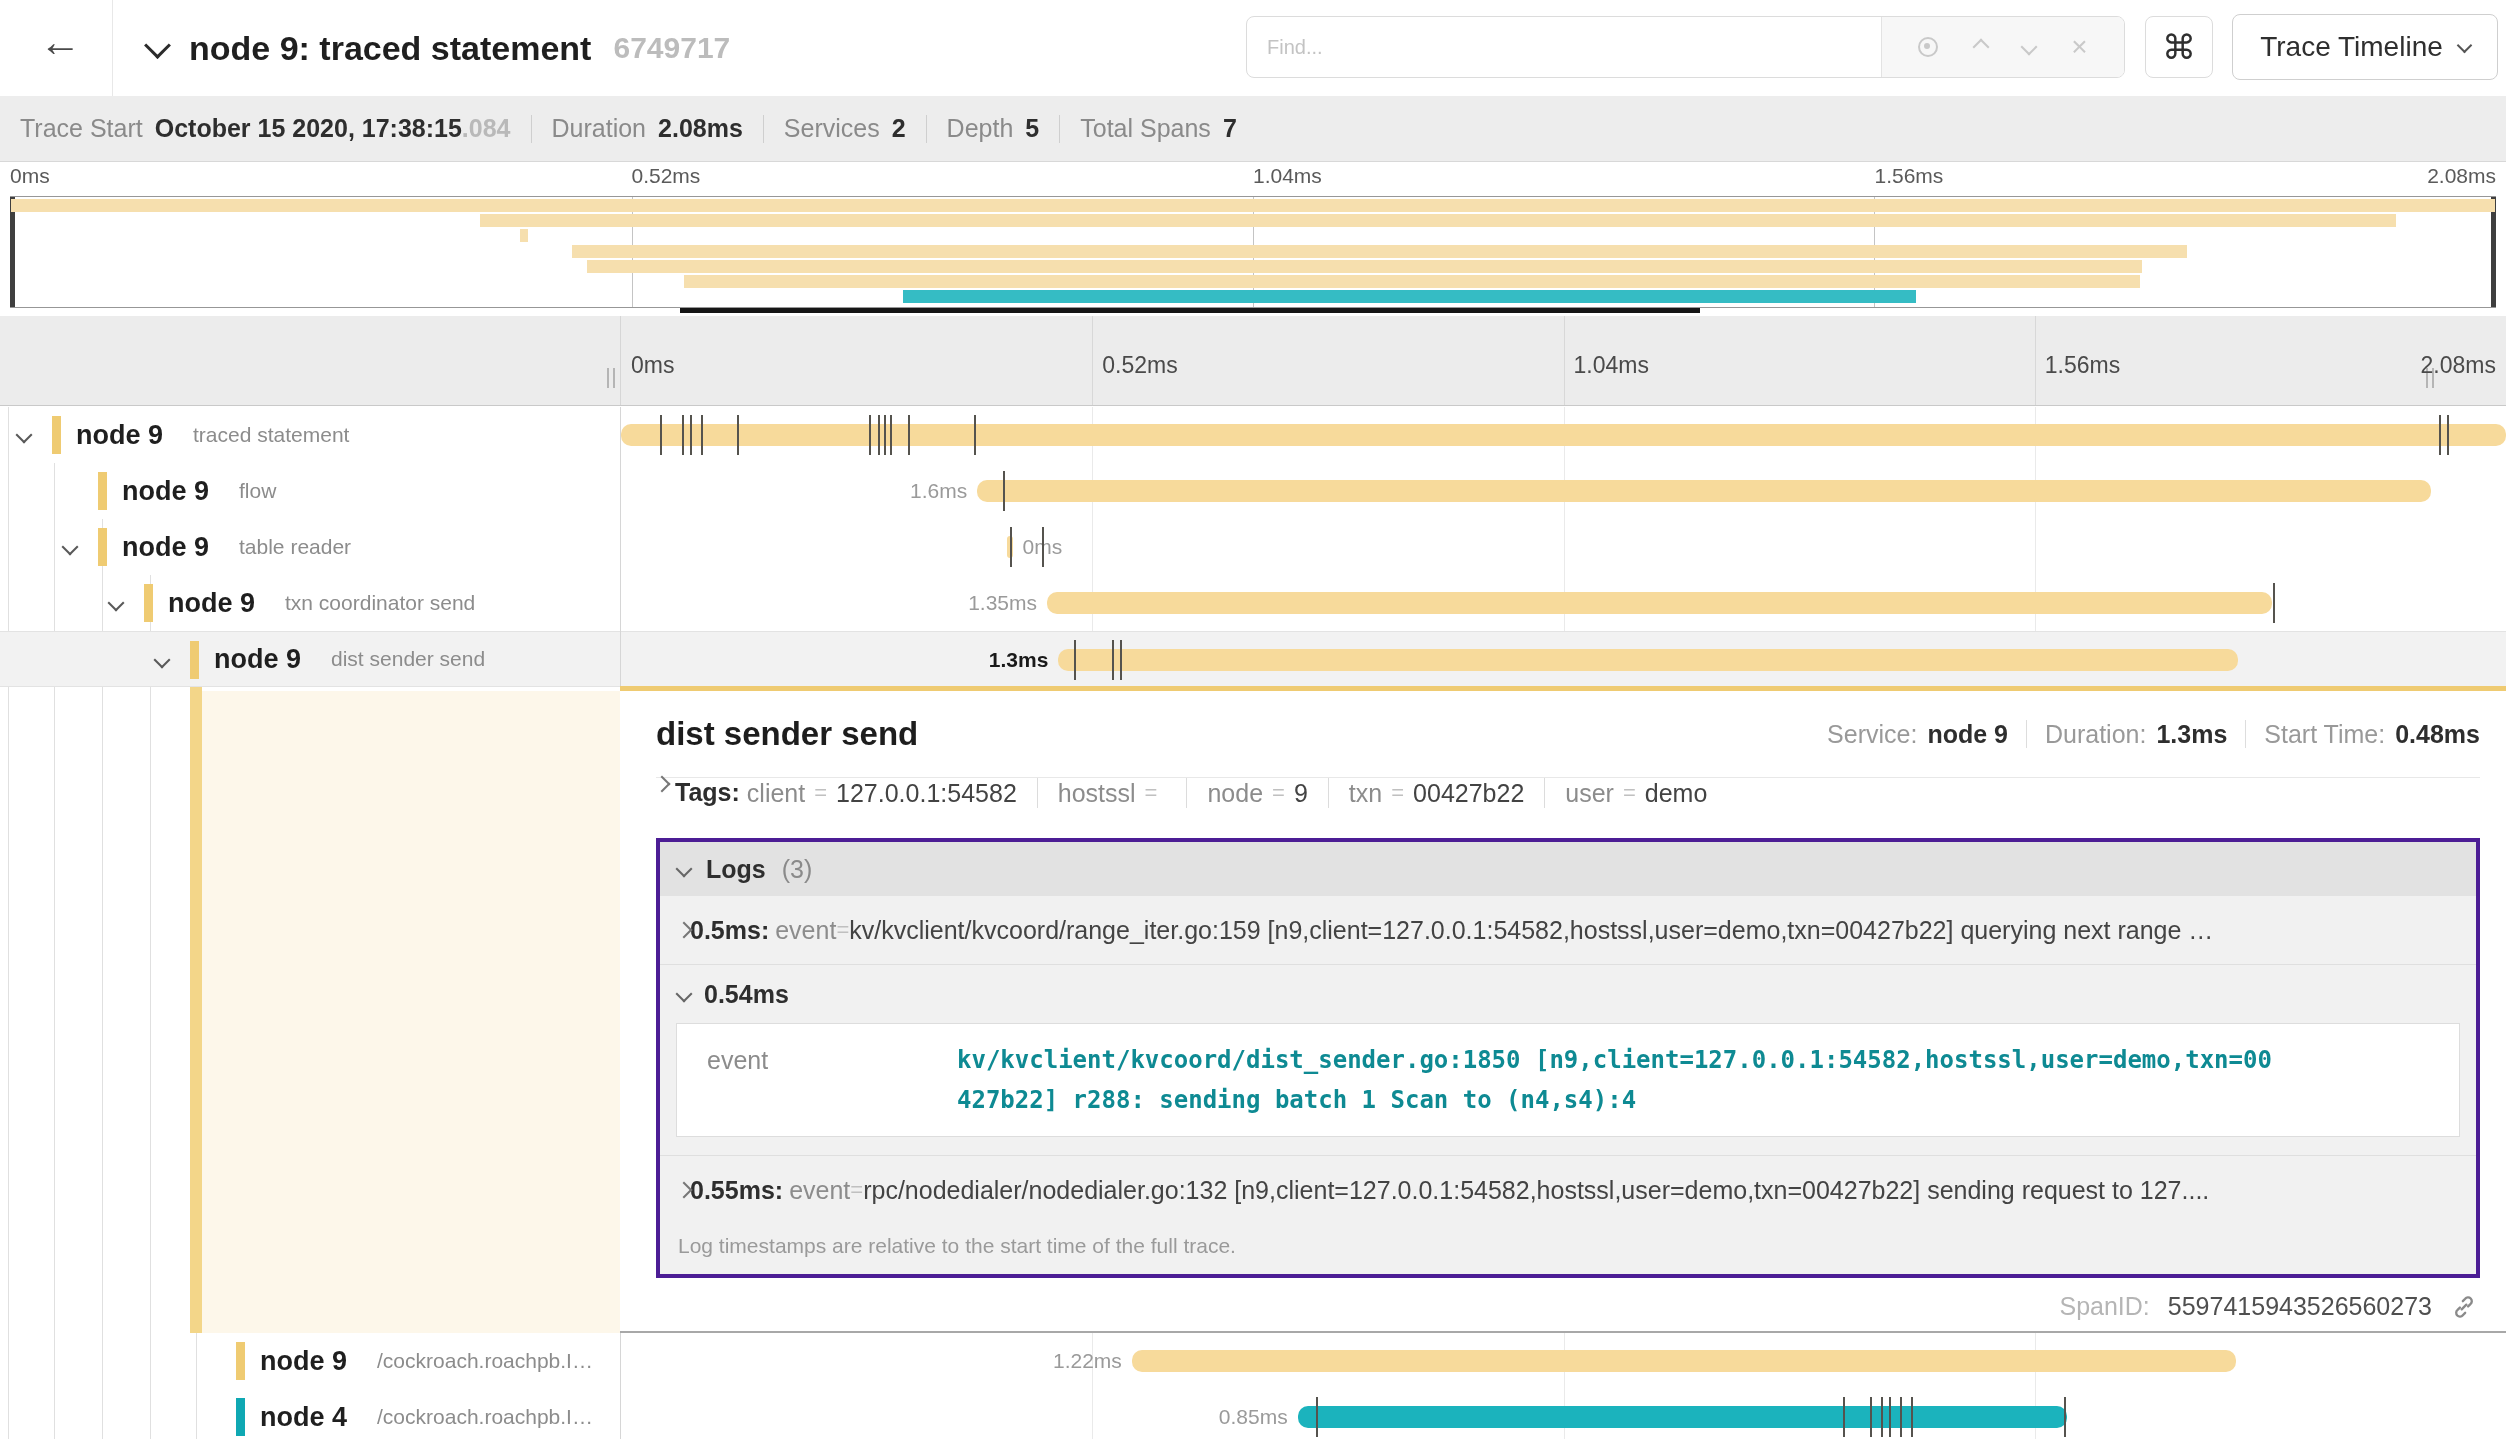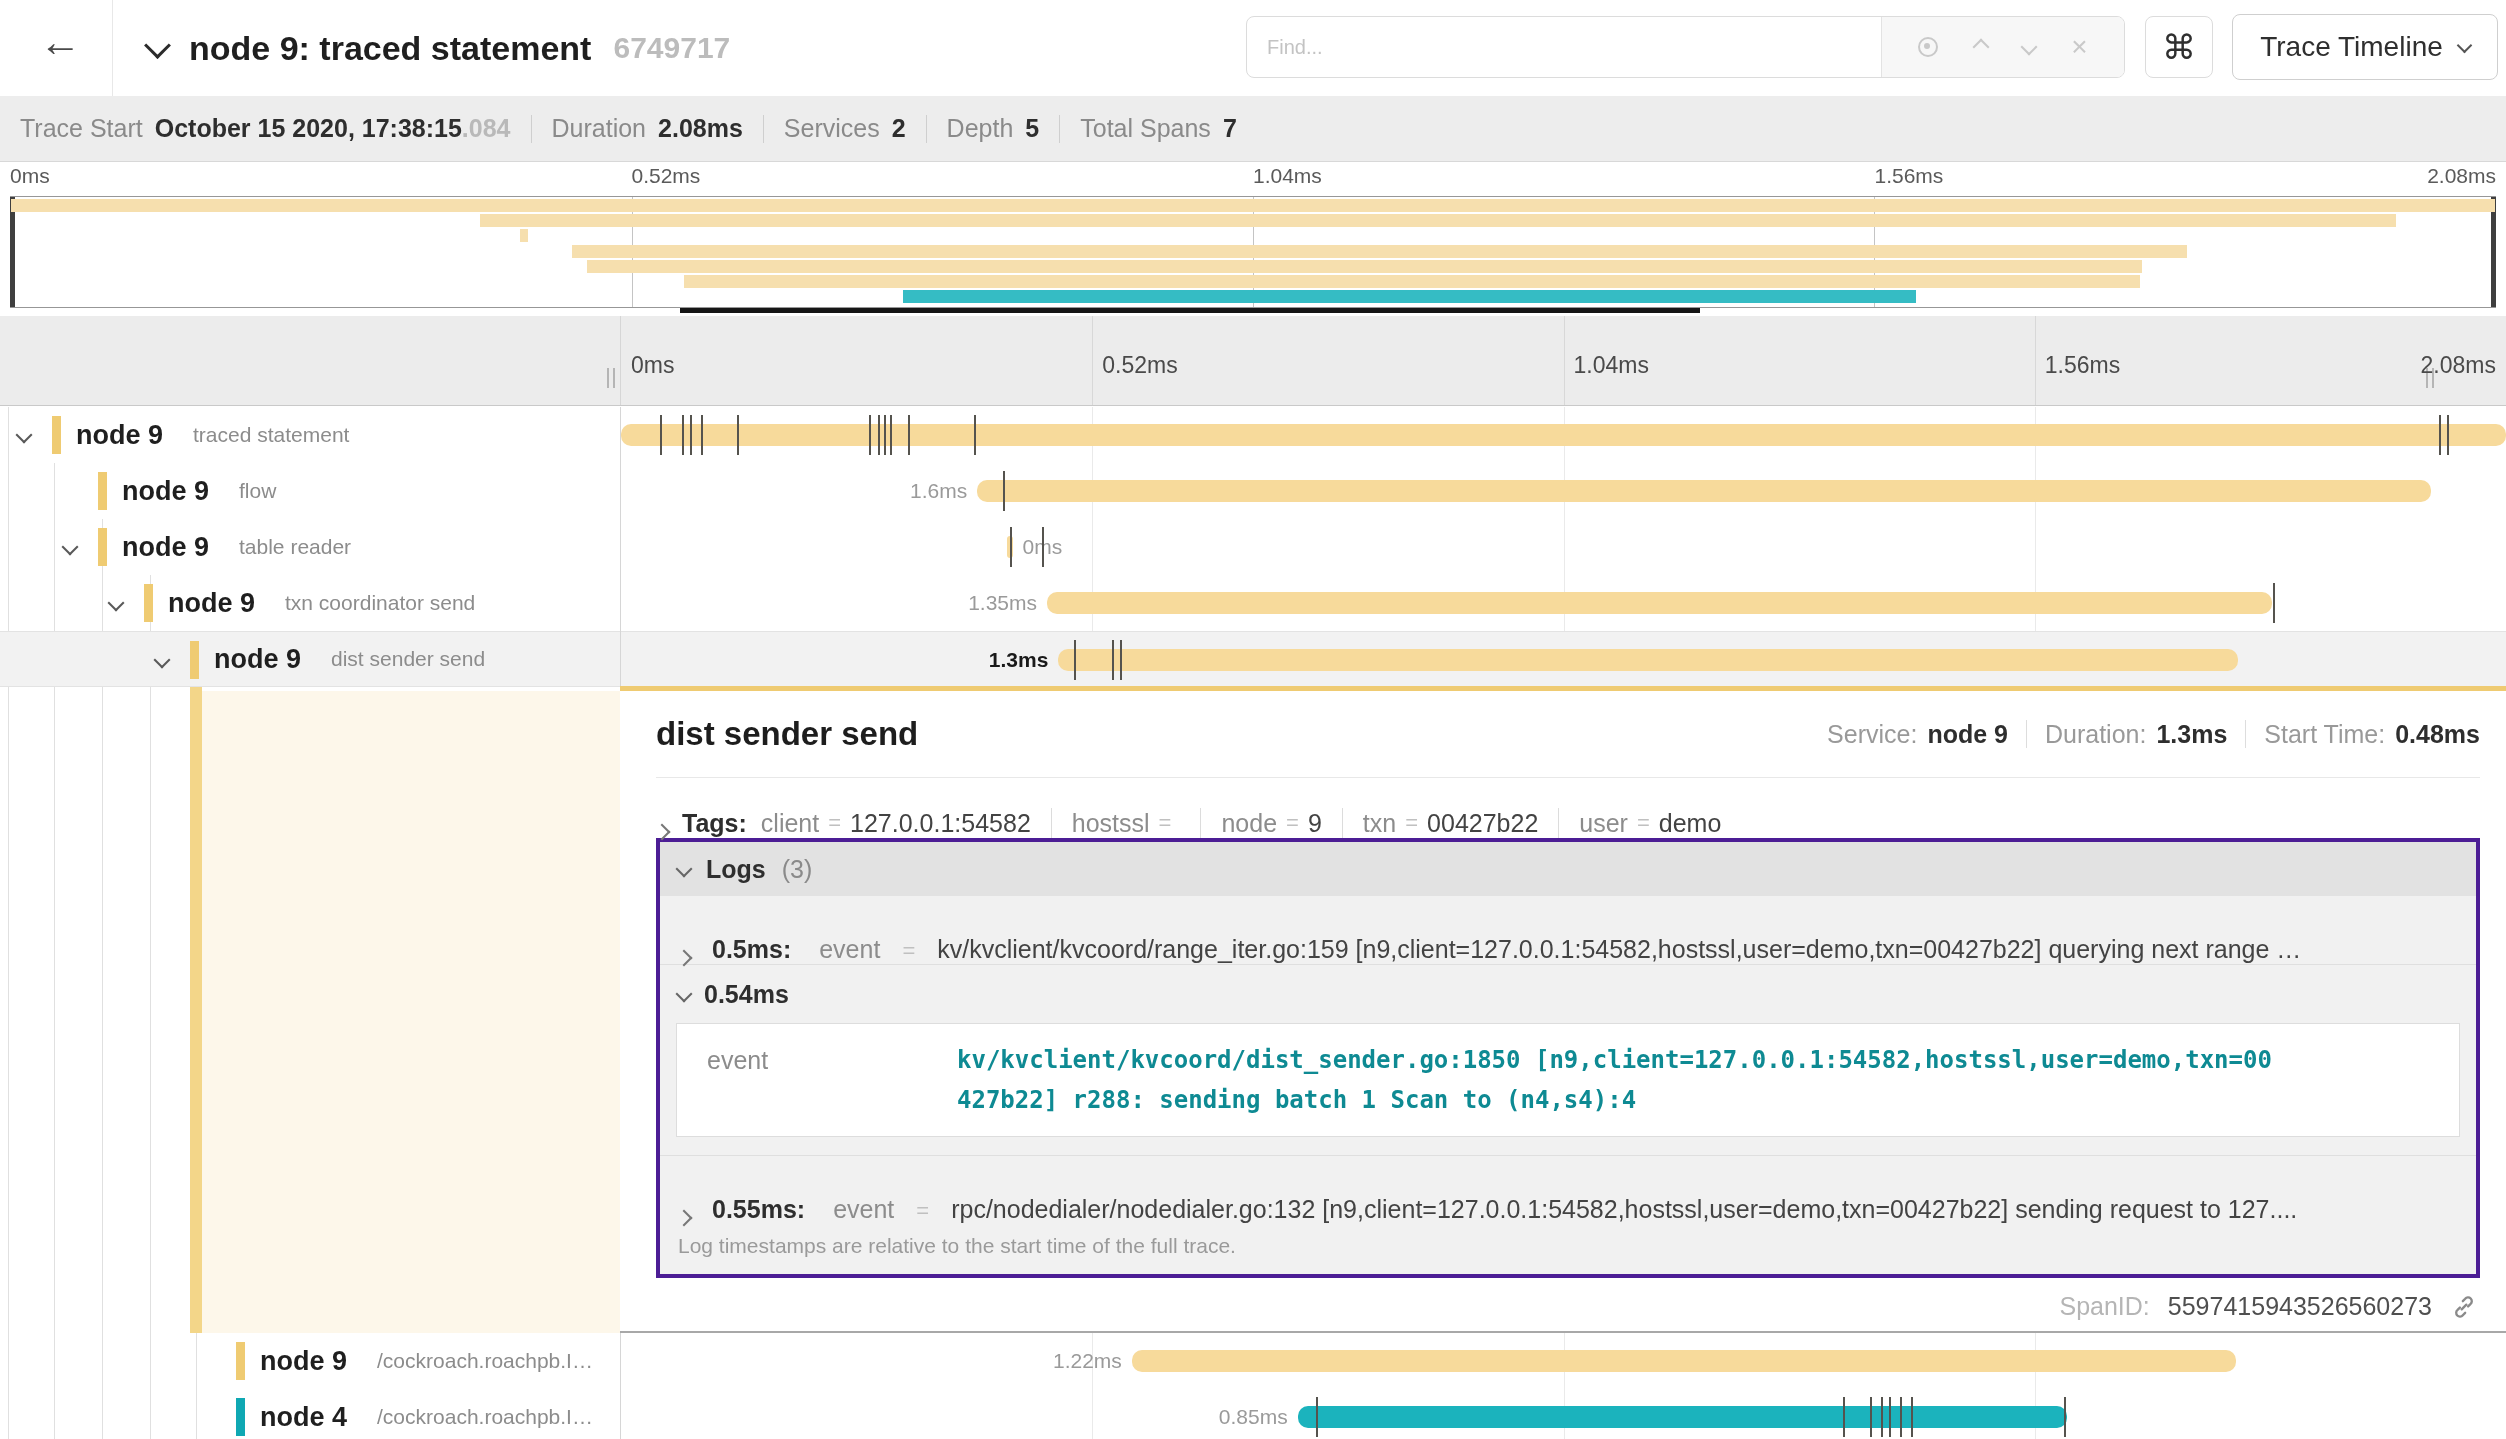--- a/index.html
+++ b/index.html
@@ -78,34 +78,34 @@
   .durlab{position:absolute;top:0;height:56px;display:flex;align-items:center;font-size:21px;color:#9a9a9a;white-space:nowrap;z-index:1;}
   .durlab.sel{color:#1a1a1a;font-weight:bold;}
   
   .detail{position:absolute;left:620px;right:0;top:279px;height:647px;background:#fff;border-top:5px solid #efcb72;border-bottom:2px solid #a8a8a8;box-sizing:border-box;z-index:3;padding:0 26px 0 36px;}
   .d-head{height:86px;display:flex;align-items:center;justify-content:space-between;border-bottom:1px solid #e8e8e8;}
   .d-title{font-size:33px;font-weight:bold;color:#1d1d1d;}
   .d-meta{display:flex;align-items:center;font-size:25px;}
   .d-meta .lab{color:#999;}
   .d-meta .val{color:#2e2e2e;font-weight:bold;margin-left:10px;}
   .d-meta .div{width:1px;height:28px;background:#ddd;margin:0 18px;}
-  .d-tags{height:60px;display:flex;align-items:flex-end;font-size:25px;gap:14px;}
+  .d-tags{height:60px;display:flex;align-items:flex-start;font-size:25px;gap:7px;}
   .d-tags .chev{color:#777;}
   .tags-label{font-weight:bold;color:#2e2e2e;}
   #tagsList{display:flex;align-items:center;}
   .tag-k{color:#8c8c8c;}
   .tag-eq{color:#c0c0c0;margin:0 9px;font-size:22px;}
   .tag-v{color:#434343;}
   .tag-div{width:1px;height:30px;background:#dcdcdc;margin:0 20px;}
   .d-logs{border:4px solid #4c1d95;background:#f1f1f1;}
   .logs-head{height:54px;background:#e2e2e2;display:flex;align-items:center;gap:16px;padding:0 18px;font-size:25px;}
   .logs-head .chev{color:#666;}
   .logs-title{font-weight:bold;color:#2e2e2e;}
   .logs-count{color:#8a8a8a;}
-  .log-row{display:flex;align-items:flex-end;gap:22px;padding:0 18px;height:68px;font-size:25px;}
+  .log-row{display:flex;align-items:center;gap:0;padding:0 18px;height:68px;font-size:25px;}
   .log-row .chev{color:#777;flex:none;}
   .log-time{font-weight:bold;color:#2e2e2e;}
   .log-key{color:#8c8c8c;margin-left:6px;}
   .log-eq{color:#c0c0c0;font-size:22px;}
   .log-text{color:#434343;white-space:nowrap;overflow:hidden;flex:1;}
   .b1{border-bottom:1px solid #dfdfdf;}
   .t1{border-top:1px solid #dfdfdf;}
   .exp-head{display:flex;align-items:center;gap:14px;padding:0 18px;height:58px;font-size:25px;}
   .exp-head .chev{color:#666;}
   .exp-card{margin:0 16px 18px 16px;background:#fff;border:1px solid #ddd;display:flex;padding:16px 16px 16px 0;}

